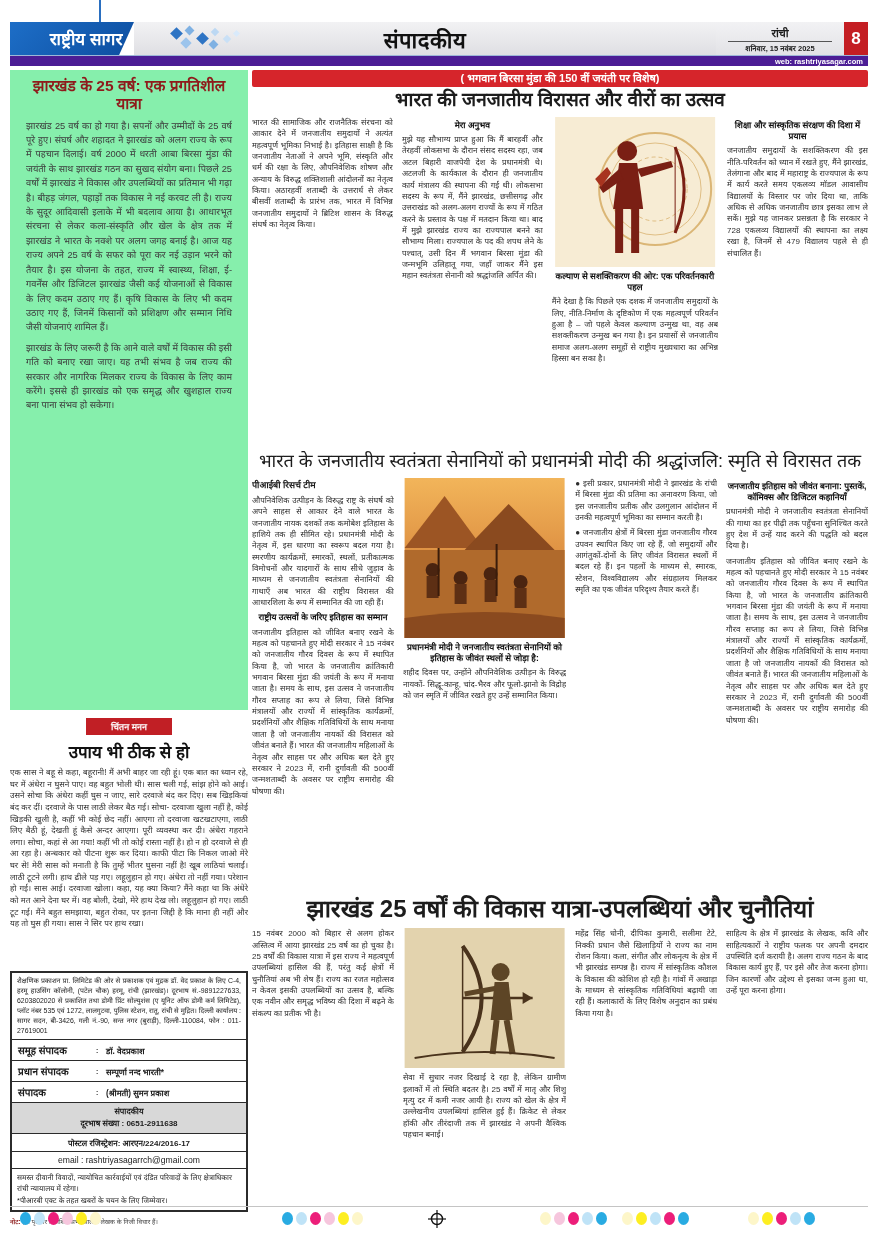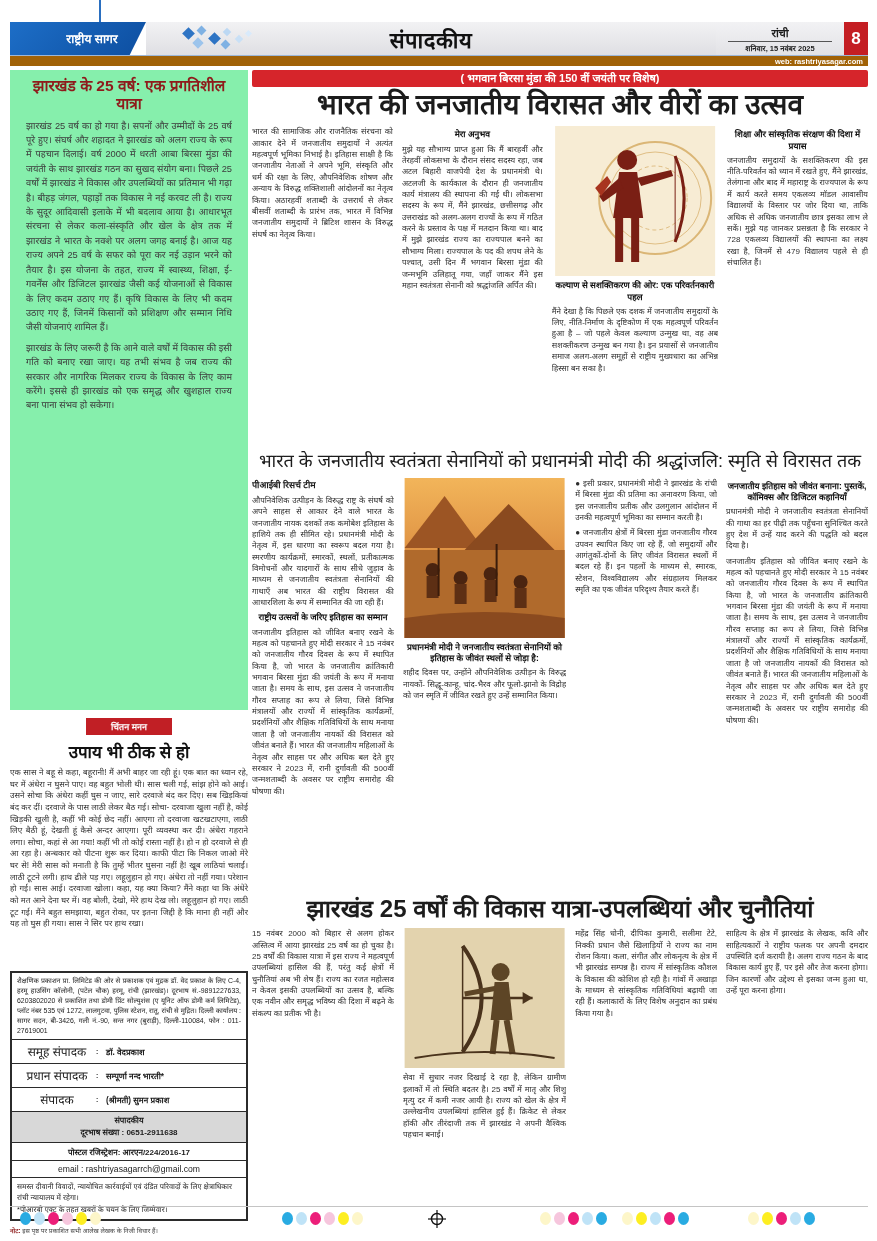--- a/index.html
+++ b/index.html
@@ -3,22 +3,22 @@
 <meta charset="utf-8">
 <style>
   * { box-sizing: border-box; margin: 0; padding: 0; }
   html,body { width:877px; height:1241px; background:#fff; overflow:hidden;
     font-family:"Liberation Sans","DejaVu Sans",sans-serif; color:#1c1c1c; }
   .abs { position:absolute; }
 
   
   .crop-mark { left:99px; top:0; width:2px; height:22px; background:#2a6fc0; }
   .header { left:10px; top:22px; width:858px; height:34px; display:flex; border-bottom:1px solid #9db7d8; }
-  .mast { width:136px; background:linear-gradient(135deg,#1d6ec7,#0d4ea0); color:#fff;
-    display:flex; align-items:center; justify-content:center; font-weight:bold; font-size:12px;
+  .mast { width:124px; background:linear-gradient(135deg,#1d6ec7,#0d4ea0); color:#fff;
+    display:flex; align-items:center; justify-content:center; font-weight:bold; font-size:17px;
     clip-path:polygon(0 0, 100% 0, 88% 100%, 0 100%);padding-left:28px; }
   .mid { flex:1; background:linear-gradient(180deg,#f2f2f4,#dfdfe3); position:relative;
     display:flex; align-items:center; justify-content:center; }
   .mid .section { font-size:22px; font-weight:bold; color:#111; letter-spacing:.5px; }
   .diamonds { position:absolute; left:34px; top:5px; width:90px; height:24px; }
   .diamonds i { position:absolute; display:block; transform:rotate(45deg); }
   .d1{left:4px;top:2px;width:9px;height:9px;background:#2e74c4;}
   .d2{left:18px;top:0px;width:7px;height:7px;background:#7fb1e3;}
   .d3{left:14px;top:12px;width:8px;height:8px;background:#9cc4ec;}
   .d4{left:30px;top:7px;width:9px;height:9px;background:#2e74c4;}
@@ -26,59 +26,59 @@
   .d6{left:42px;top:14px;width:7px;height:7px;background:#7fb1e3;}
   .d7{left:56px;top:9px;width:6px;height:6px;background:#c9e0f6;}
   .d8{left:66px;top:4px;width:5px;height:5px;background:#d9eafb;}
   .edition-block { width:128px; background:linear-gradient(180deg,#f2f2f4,#e2e2e6);
     text-align:center; padding-top:3px; }
   .edition-name { font-size:11px; font-weight:bold; }
   .edition-block hr { border:none; border-top:1px solid #555; margin:1px 12px; }
   .edition-date { font-size:7.5px; font-weight:bold; color:#222; }
   .pagebox { width:24px; background:#c41e23; color:#fff; display:flex; align-items:center;
     justify-content:center; font-size:17px; font-weight:bold; }
-  .webstrip { left:10px; top:56px; width:858px; height:10px; background:#a16207; color:#fff;
+  .webstrip { left:10px; top:56px; width:858px; height:10px; background:#4c1d95; color:#fff;
     font-size:7.5px; font-weight:bold; text-align:right; padding:1px 5px 0 0; }
 
   
   .leftcol { left:10px; top:70px; width:238px; }
   .art-left { background:#86efac; padding:7px 16px; height:640px; overflow:hidden; }
   .art-left h2 { font-size:15.5px; line-height:1.15; color:#8e1b1b; font-weight:bold;
     text-align:center; margin-bottom:6px; }
   .art-left p { font-size:9.3px; line-height:1.55; text-align:justify; color:#3b3b3b; margin-bottom:6px; }
 
   .chintan { margin-top:8px; }
   .chintan-tab { width:86px; margin:0 auto; background:#c11f25; color:#fff; text-align:center;
     font-size:9px; font-weight:bold; padding:2px 0; }
   .chintan h2 { text-align:center; font-size:17px; font-weight:bold; margin:5px 0 4px; color:#111; }
   .chintan p { font-size:8.2px; line-height:1.42; text-align:justify; color:#333;
     height:196px; overflow:hidden; }
 
   .imprint { margin-top:8px; border:2px solid #2b2b2b; font-size:6.9px; }
   .imprint .cell { border-bottom:1px solid #2b2b2b; padding:3px 5px; }
   .imprint .imp-text { text-align:justify; line-height:1.45; color:#222; }
   .imprint .row { display:flex; align-items:center; padding:3px 6px; border-bottom:1px solid #2b2b2b; }
-  .imprint .row .lab { width:78px; font-weight:normal; font-size:12px;text-align:center; }
+  .imprint .row .lab { width:78px; font-weight:bold; font-size:10px; }
   .imprint .row .sep { width:10px; font-weight:bold; }
   .imprint .row .val { flex:1; font-weight:bold; font-size:8.2px; }
   .imprint .dept { background:#d8d8d8; text-align:center; font-weight:bold; font-size:8px;
     line-height:1.5; padding:3px 0; border-bottom:1px solid #2b2b2b; }
   .imprint .postal { text-align:center; font-weight:bold; font-size:8px; padding:3px 0;
     border-bottom:1px solid #2b2b2b; }
   .imprint .email { text-align:center; font-size:8.6px; padding:3px 12px; border-bottom:1px solid #2b2b2b; }
   .imprint .juris { padding:3px 5px 1px; line-height:1.5; font-size:7.4px; }
   .imprint .prb { padding:0 5px 4px; line-height:1.5; font-size:7.4px; }
   .note-line { margin-top:5px; font-size:6.4px; color:#444; }
   .note-line b { color:#8e1b1b; }
 
   
   .kicker { left:252px; top:70px; width:616px; height:17px; background:#d6252b; color:#fff;
     text-align:center; font-size:11px; font-weight:bold; line-height:17px; border-radius:2px; }
   .artA { left:252px; top:90px; width:616px; }
-  .artA h1 { font-size:28px; font-weight:bold; text-align:center; line-height:1.05; margin-bottom:7px; }
+  .artA h1 { font-size:19px; font-weight:bold; text-align:center; line-height:1.05; margin-bottom:7px; }
   .cols { display:flex; gap:9px; }
   .col { flex:1; overflow:hidden; }
   .artA .cols { height:322px; }
   .col p { font-size:8px; line-height:1.42; text-align:justify; color:#2e2e2e; margin-bottom:4px; }
   .subhead { font-size:8.6px; font-weight:bold; text-align:center; line-height:1.3;
     margin:3px 0; color:#111; }
   .author-wrap { float:left; width:64px; margin:0 5px 3px 0; text-align:center; }
   .photo-frame { width:60px; height:52px; background:#f1e6d2; border:1px solid #caa; overflow:hidden; }
   .author-name { font-size:8.3px; font-weight:bold; margin-top:2px; }
   .author-role { font-size:7px; color:#444; }

